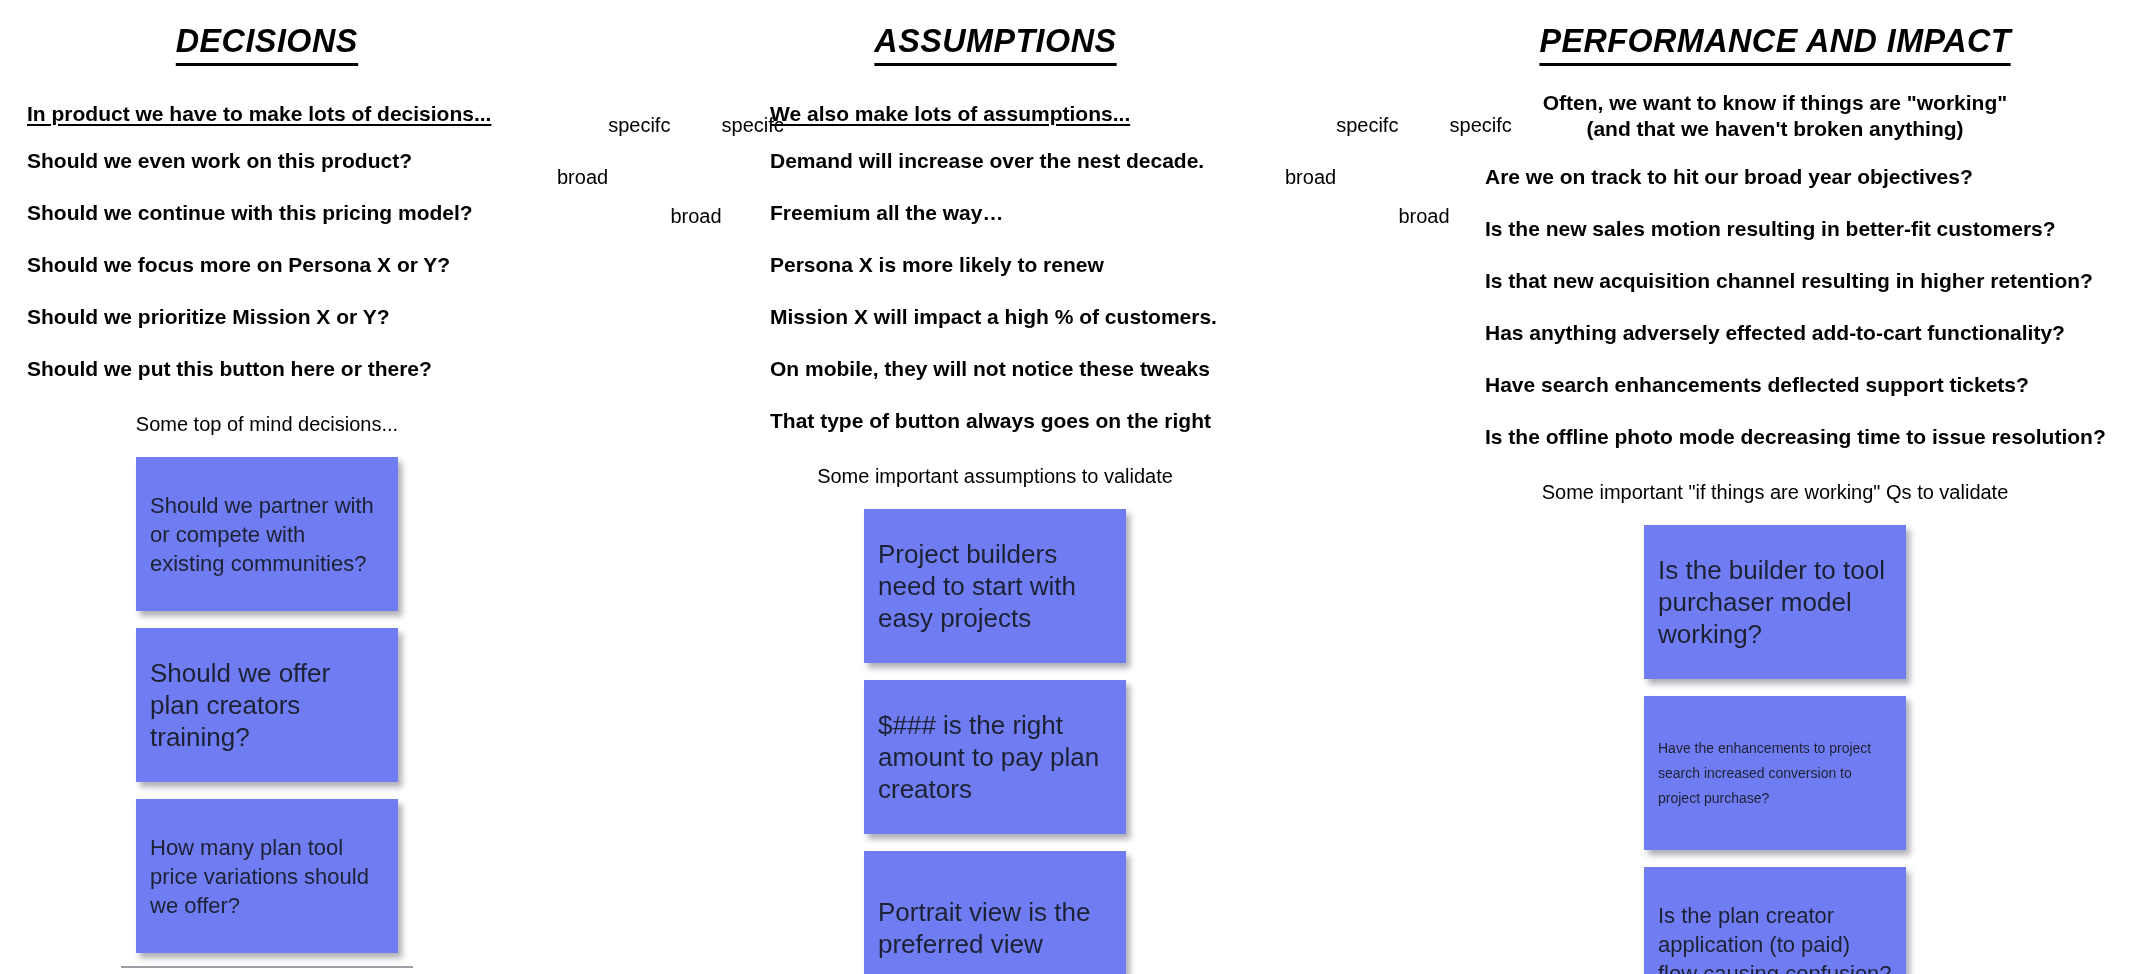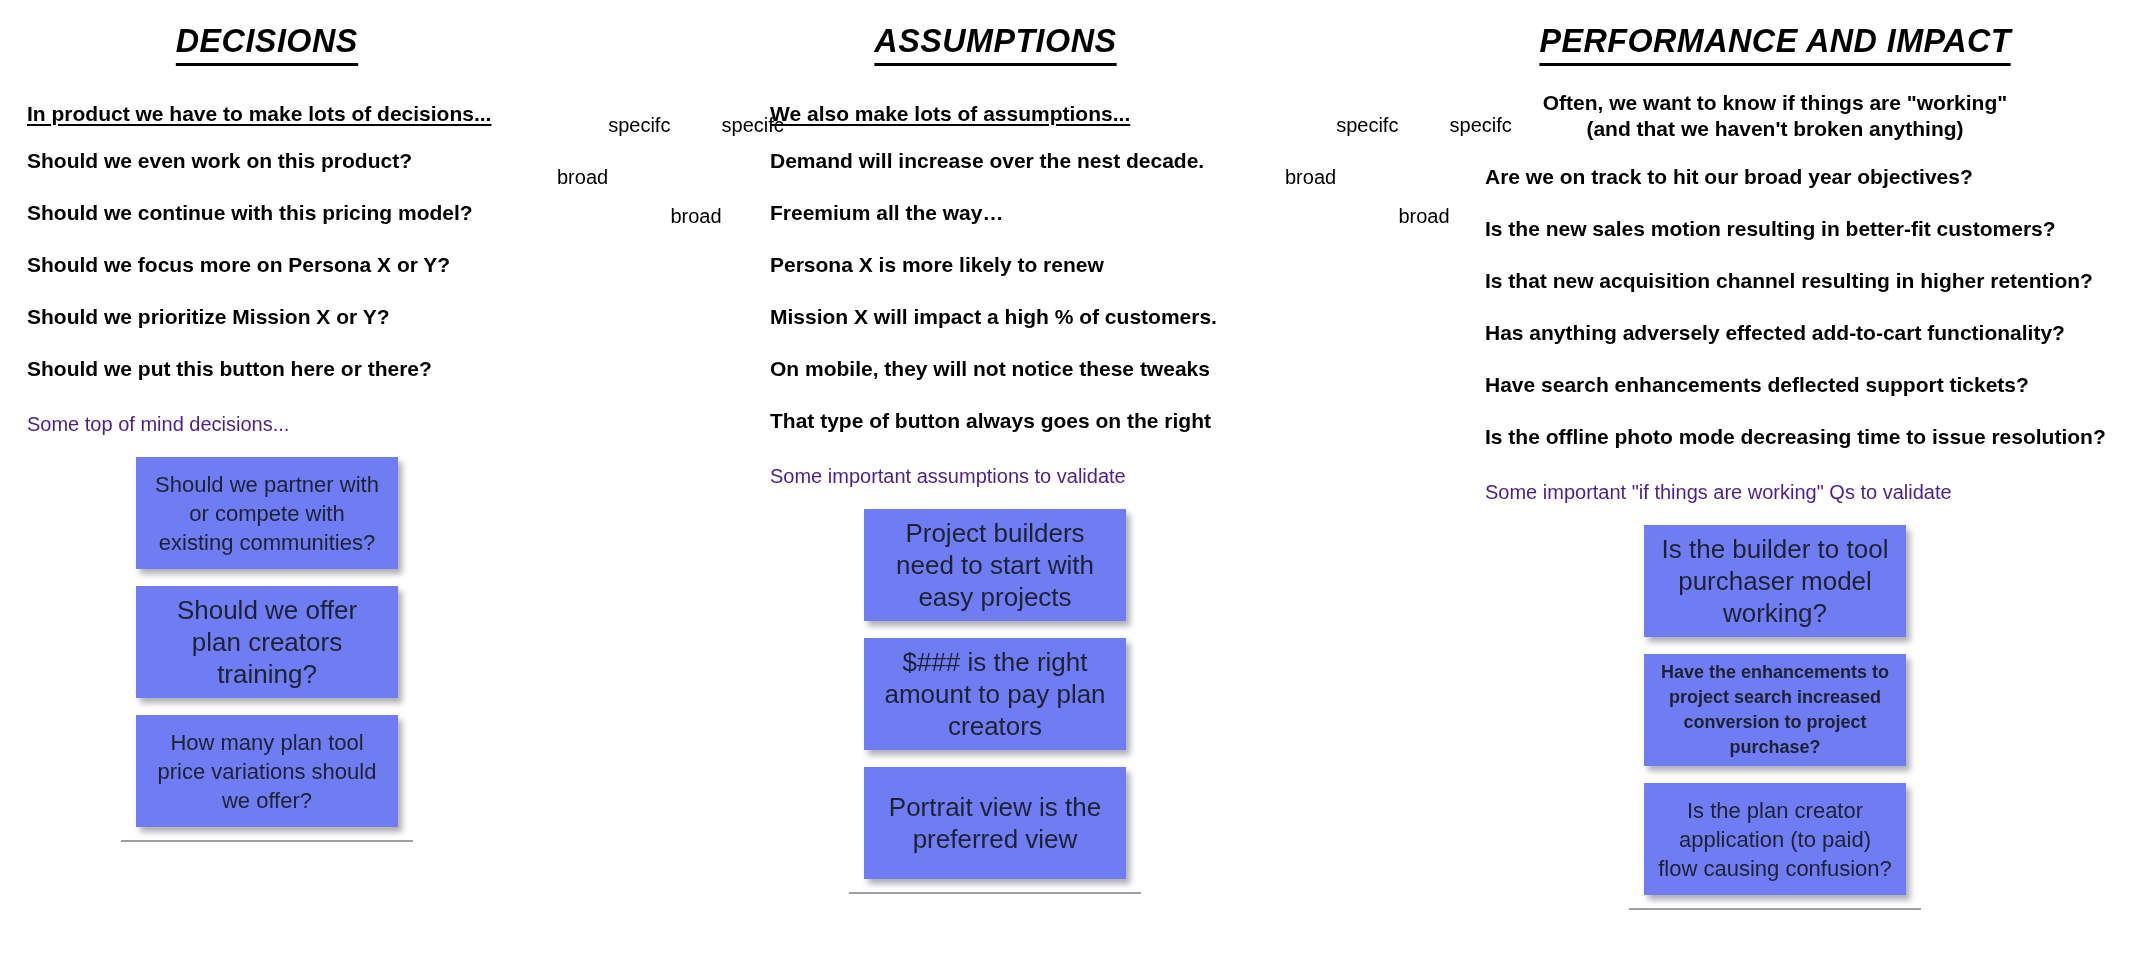--- a/index.html
+++ b/index.html
@@ -27,34 +27,34 @@
     text-decoration: underline; text-decoration-thickness: 2px; text-underline-offset: 3px;
     white-space: nowrap;
   }
   #col3 .subtitle-block { margin-top: 24px; text-align: center; }
   #col3 .subtitle-line { line-height: 26px; font-size: 21px; font-weight: bold; white-space: nowrap; }
 
   .items { list-style: none; margin-top: 7px; }
   #col3 .items { margin-top: 9px; }
   .item { height: 52px; display: flex; align-items: center; font-size: 21px; font-weight: bold; white-space: nowrap; }
 
-  .caption { margin-top: 15px; line-height: 28px; font-size: 20px; color: #4c1d95; white-space: nowrap; }
+  .caption { margin-top: 15px; line-height: 28px; font-size: 20px; text-align: center; color: #000000; white-space: nowrap; }
 
   .notes { margin-top: 19px; display: flex; flex-direction: column; align-items: center; gap: 17px; }
   .note {
-    width: 262px; height: 112px;
+    width: 262px; height: 154px;
     background: #707df2;
     box-shadow: 4px 5px 6px rgba(40, 40, 60, 0.38);
     display: flex; align-items: center; justify-content: center;
-    padding: 8px 14px; text-align: center;
+    padding: 8px 14px; 
   }
   .note-text { color: #1c2133; }
   .note-text.t-lg { font-size: 26px; line-height: 32px; }
   .note-text.t-md { font-size: 22px; line-height: 29px; }
-  .note-text.t-sm { font-size: 18px; line-height: 25px; font-weight: bold; }
+  .note-text.t-sm { font-size: 14px; line-height: 25px; }
 
   .cut-line { width: 292px; height: 2px; background: #9aa0a6; margin-top: -4px; }
 
   .arrow-col { position: absolute; top: 0; width: 100px; display: flex; flex-direction: row; align-items: center; }
   #arrows1 { left: 557px; }
   #arrows2 { left: 1285px; }
   .scale-label { font-size: 20px; line-height: 28px; color: #000; }
   .lbl-broad-top { margin-top: 116px; }
   .arrow-top { margin-top: 8px; }
   .lbl-spec-top { margin-top: 12px; }

